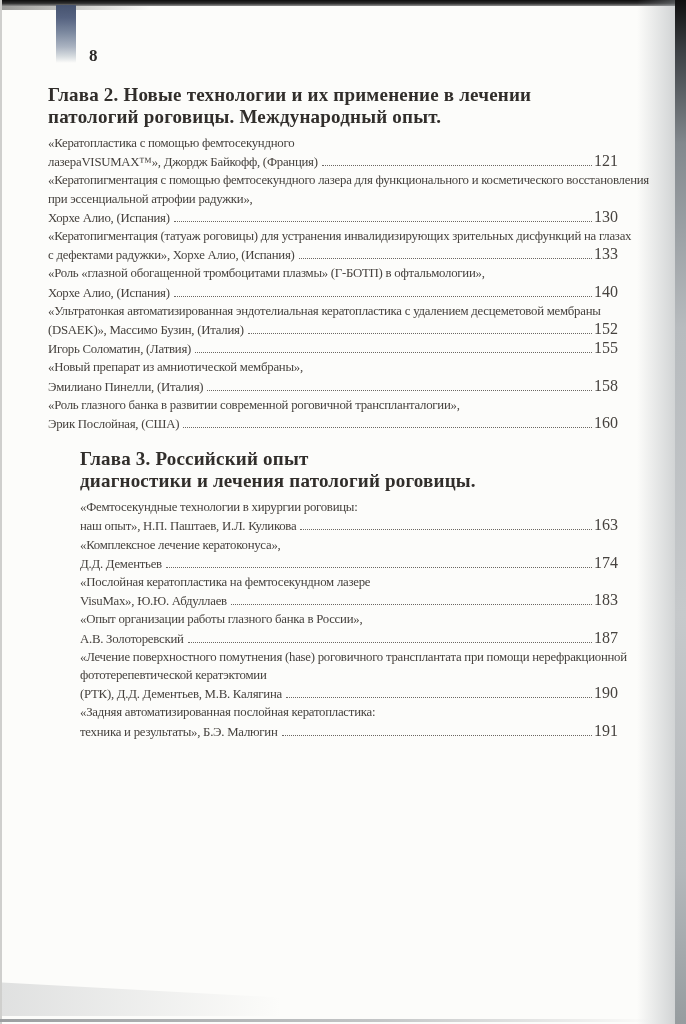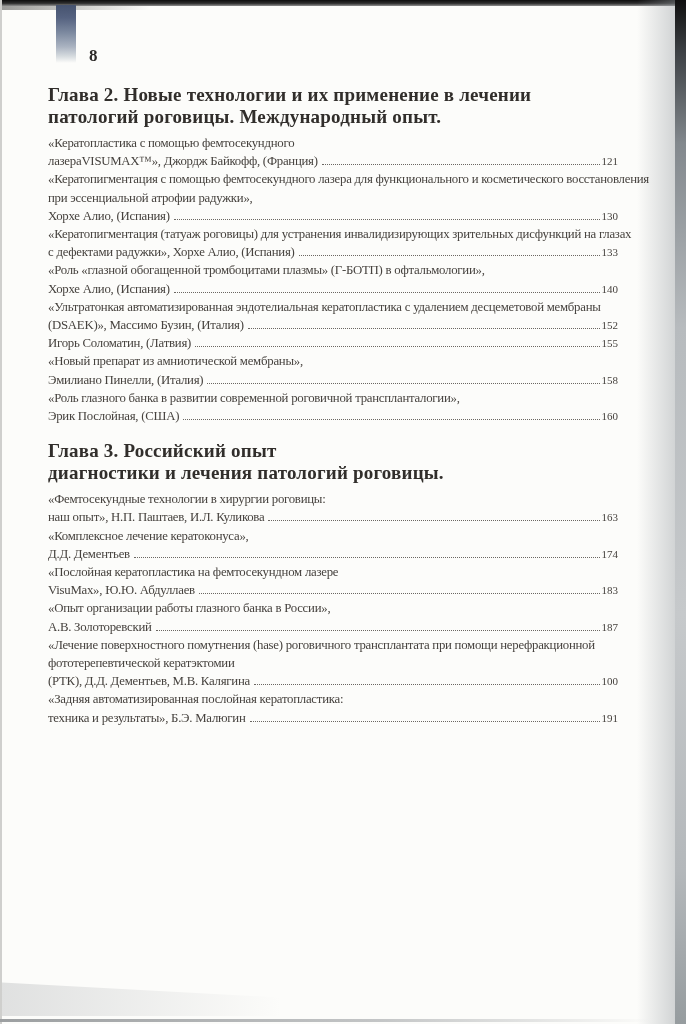--- a/index.html
+++ b/index.html
@@ -24,28 +24,28 @@
     background:linear-gradient(to right,rgba(189,191,193,0.45),rgba(189,191,193,0) 90%);
     clip-path:polygon(0 30%,100% 65%,100% 100%,0 100%);}
   .bookmark-tab{position:absolute;left:56px;top:5px;width:20px;height:58px;
     background:linear-gradient(to bottom,#46536f 0%,#556280 22%,#7d8aa0 48%,#aab3c1 72%,#d5dade 88%,rgba(252,252,250,0) 100%);}
   
   .page-number{position:absolute;left:89px;top:46px;font-size:17px;font-weight:bold;color:#2c2a28;}
   .toc{position:absolute;left:48px;top:84px;width:570px;color:#46423e;}
   .chapter-heading{margin:0 0 6px 0;font-size:19px;line-height:22px;font-weight:700;
     color:#312e2b;letter-spacing:0.2px;}
   .section{margin:0;}
-  .section + .section{margin-top:15px;}
+  .section + .section{margin-top:15px;margin-left:32px;}
   .entry{margin:0;}
   .entry-line{display:flex;align-items:baseline;font-size:12.8px;line-height:18.2px;
     letter-spacing:-0.25px;white-space:nowrap;}
   .line-text{flex:0 0 auto;}
   .leader{flex:1 1 auto;min-width:12px;border-bottom:1px dotted #6b6762;
     margin:0 2px 3px 4px;}
-  .pageref{flex:0 0 auto;font-size:11px;letter-spacing:0;}
+  .pageref{flex:0 0 auto;font-size:16px;letter-spacing:0;}
 </style>
 </head>
 <body>
 
 <div class="page">
   <div class="edge-top"></div>
   <div class="edge-top-left"></div>
   <div class="edge-left"></div>
   <div class="edge-right"></div>
   <div class="edge-right-soft"></div>
@@ -190,21 +190,21 @@
         <div class="entry">
           <div class="entry-line">
             <span class="line-text">«Лечение поверхностного помутнения (hase) роговичного трансплантата при помощи нерефракционной</span>
           </div>
           <div class="entry-line">
             <span class="line-text">фототерепевтической кератэктомии</span>
           </div>
           <div class="entry-line">
             <span class="line-text">(РТК), Д.Д. Дементьев, М.В. Калягина</span>
             <span class="leader"></span>
-            <span class="pageref">100</span>
+            <span class="pageref">190</span>
           </div>
         </div>
         <div class="entry">
           <div class="entry-line">
             <span class="line-text">«Задняя автоматизированная послойная кератопластика:</span>
           </div>
           <div class="entry-line">
             <span class="line-text">техника и результаты», Б.Э. Малюгин</span>
             <span class="leader"></span>
             <span class="pageref">191</span>

